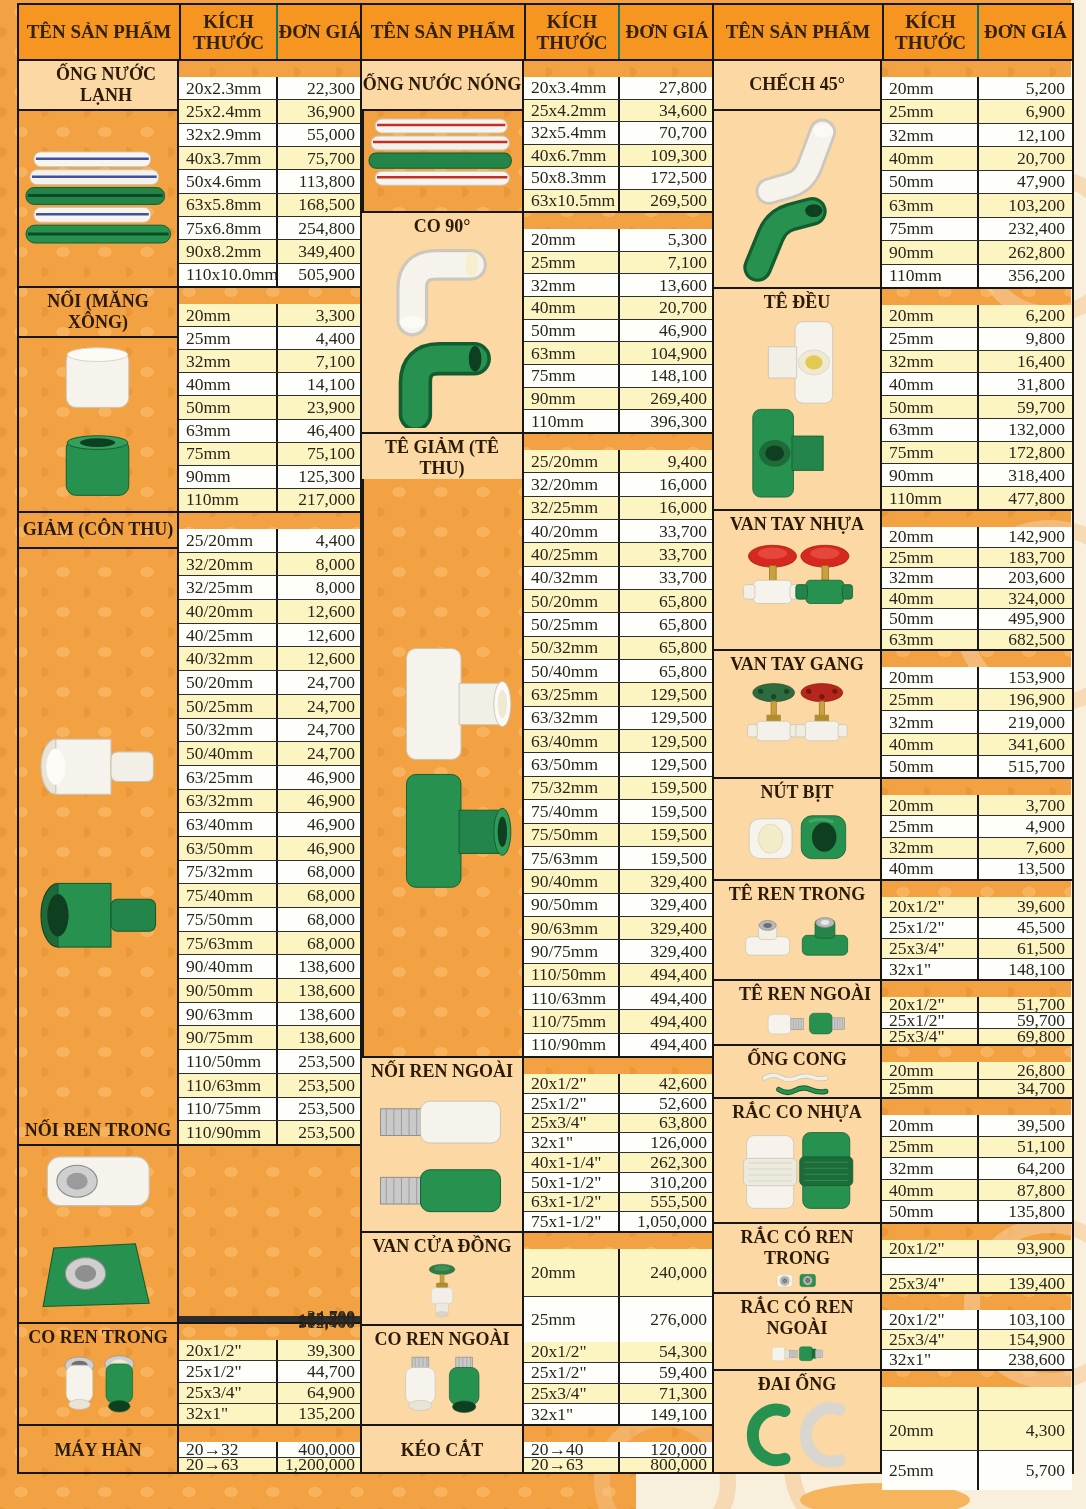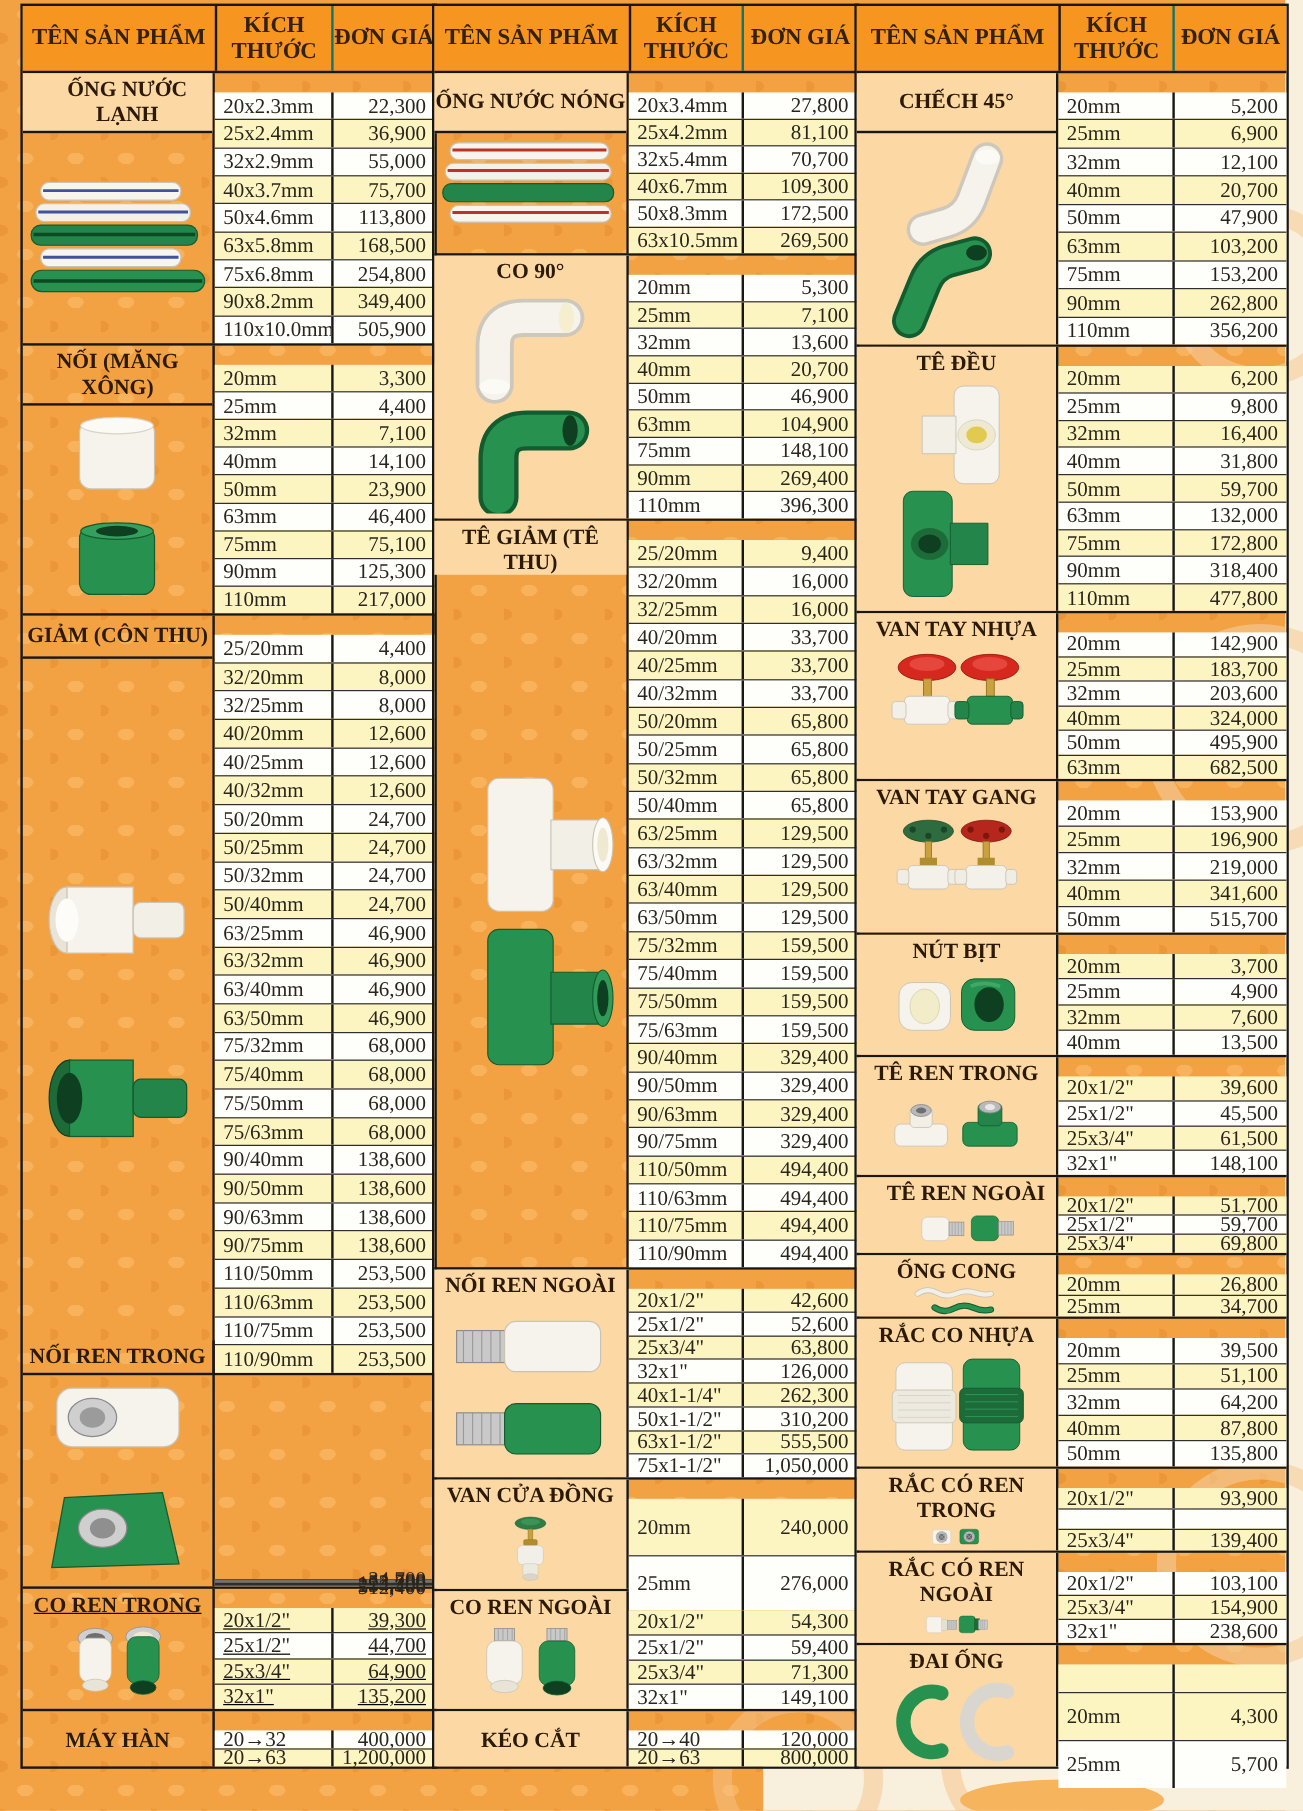--- a/index.html
+++ b/index.html
@@ -332,21 +332,21 @@
           <div class="row yellow">
             <div class="csize" style="width: 99px;">50x1-1/2"</div>
             <div class="cprice">254,100</div>
           </div>
           <div class="row">
             <div class="csize" style="width: 99px;">63x1-1/2"</div>
             <div class="cprice">512,400</div>
           </div>
         </div>
       </div>
-      <div class="section" style="height: 102px; text-decoration: underline;">
+      <div class="section" style="height: 102px;">
         <div class="pcell" style="width: 160px;">
           <div class="plabel">CO REN TRONG</div>
           <div class="illu">
             <svg viewBox="0 0 150 115">
               <ellipse cx="45" cy="24" rx="23" ry="13" fill="#cfcfcf" stroke="#8b8b8b"></ellipse>
               <ellipse cx="45" cy="24" rx="13" ry="7" fill="#6f6f6f"></ellipse>
               <rect x="24" y="24" width="42" height="58" rx="12" fill="#f5f3ec" stroke="#c9c3b4"></rect>
               <ellipse cx="45" cy="86" rx="17" ry="8" fill="#e8e4d8" stroke="#c9c3b4"></ellipse>
               <ellipse cx="108" cy="22" rx="23" ry="13" fill="#cfcfcf" stroke="#8b8b8b"></ellipse>
               <ellipse cx="108" cy="22" rx="13" ry="7" fill="#efe9d2"></ellipse>
@@ -411,21 +411,21 @@
             </svg>
           </div>
         </div>
         <div class="rows">
           <div class="row">
             <div class="csize" style="width: 96px;">20x3.4mm</div>
             <div class="cprice">27,800</div>
           </div>
           <div class="row yellow">
             <div class="csize" style="width: 96px;">25x4.2mm</div>
-            <div class="cprice">81,100</div>
+            <div class="cprice">34,600</div>
           </div>
           <div class="row">
             <div class="csize" style="width: 96px;">32x5.4mm</div>
             <div class="cprice">70,700</div>
           </div>
           <div class="row yellow">
             <div class="csize" style="width: 96px;">40x6.7mm</div>
             <div class="cprice">109,300</div>
           </div>
           <div class="row">
@@ -781,21 +781,21 @@
           <div class="row">
             <div class="csize" style="width: 97px;">50mm</div>
             <div class="cprice">47,900</div>
           </div>
           <div class="row yellow">
             <div class="csize" style="width: 97px;">63mm</div>
             <div class="cprice">103,200</div>
           </div>
           <div class="row">
             <div class="csize" style="width: 97px;">75mm</div>
-            <div class="cprice">153,200</div>
+            <div class="cprice">232,400</div>
           </div>
           <div class="row yellow">
             <div class="csize" style="width: 97px;">90mm</div>
             <div class="cprice">262,800</div>
           </div>
           <div class="row">
             <div class="csize" style="width: 97px;">110mm</div>
             <div class="cprice">356,200</div>
           </div>
         </div>

